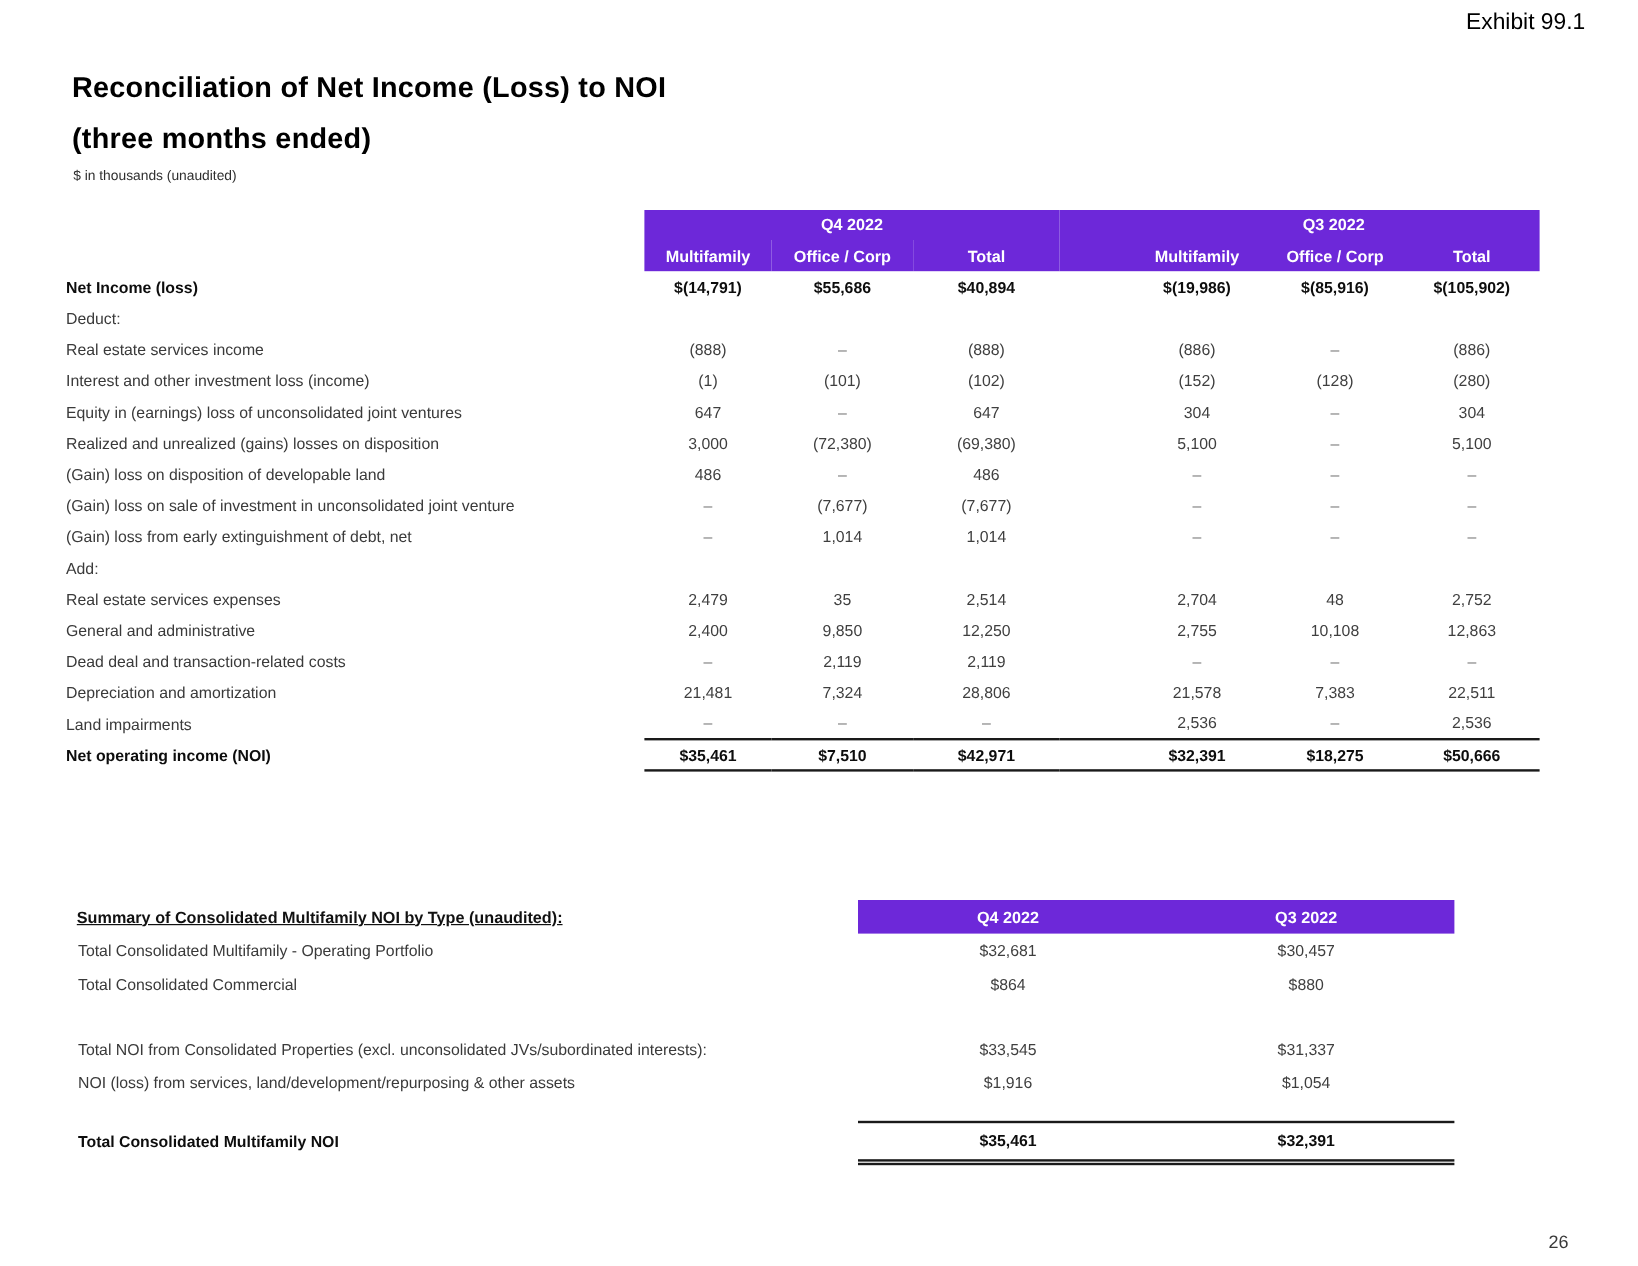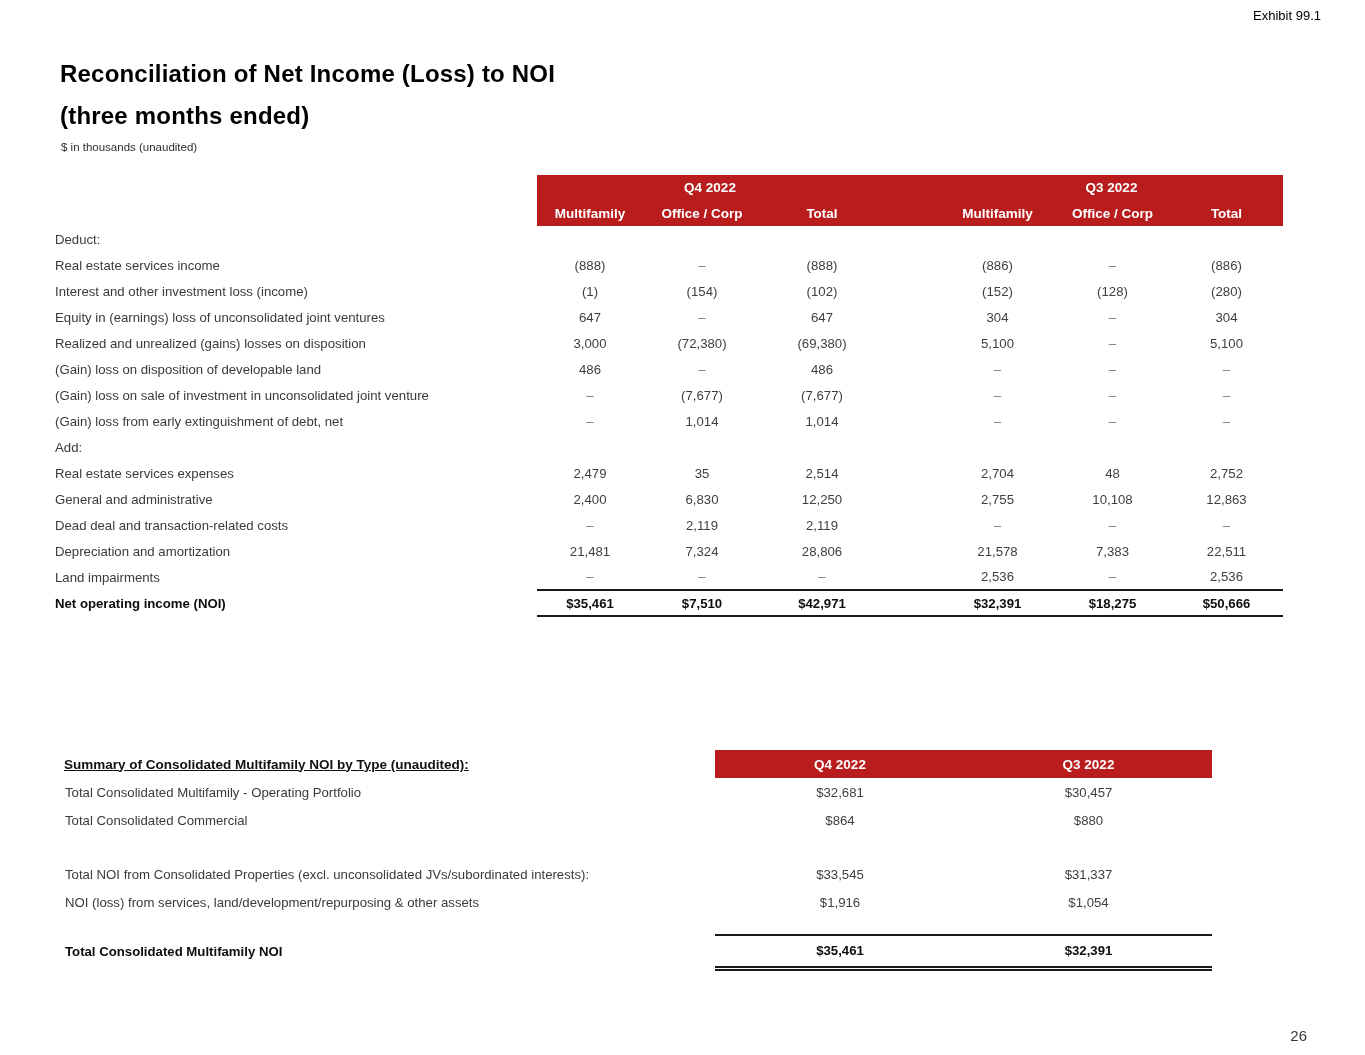--- a/index.html
+++ b/index.html
@@ -2,39 +2,39 @@
 <html><head>
 <meta charset="utf-8">
 <style>
   * { margin:0; padding:0; box-sizing:border-box; }
   html,body { background:#ffffff; }
   .page {
     position:relative; width:1365px; height:1055px; background:#ffffff;
     font-family:"Liberation Sans", sans-serif; color:#222; overflow:hidden;
   }
   .exhibit {
-    position:absolute; top:8px; right:44px; font-size:13px; color:#000;
+    position:absolute; top:8px; right:44px; font-size:19px; color:#000;
   }
   .title {
     position:absolute; left:60px; top:53px; font-size:24px; font-weight:700;
     line-height:42px; color:#000; letter-spacing:0.2px; white-space:pre-line;
   }
   .subtitle {
     position:absolute; left:61px; top:141px; font-size:11.5px; color:#2e2e2e;
   }
   table { border-collapse:collapse; table-layout:fixed; }
   th, td { padding:0; vertical-align:middle; }
 
   
   .main-table { position:absolute; left:55px; top:175px; width:1228px; }
   .main-table thead tr.period-row   { height:25px; }
   .main-table thead tr.colhead-row  { height:26px; }
   .main-table tbody tr { height:26px; }
   .hdr {
-    background:#b91c1c; color:#ffffff; font-weight:700; text-align:center;
+    background:#6d28d9; color:#ffffff; font-weight:700; text-align:center;
     font-size:13.5px;
   }
   .lbl-col { background:transparent; }
   .row-label { text-align:left; font-size:13.2px; color:#3a3a3a; }
   .val { text-align:center; font-size:13.2px; color:#3f3f3f; }
   .dash { color:#7a7a7a; }
   tr.bold .row-label, tr.bold .val { font-weight:700; color:#0d0d0d; }
   tr.total td.val, tr.total td.gap {
     border-top:2px solid #1a1a1a; border-bottom:2px solid #1a1a1a;
   }
@@ -96,20 +96,30 @@
         <th class="hdr">Multifamily</th>
         <th class="hdr">Office / Corp</th>
         <th class="hdr">Total</th>
         <th class="hdr"></th>
         <th class="hdr">Multifamily</th>
         <th class="hdr">Office / Corp</th>
         <th class="hdr">Total</th>
       </tr>
     </thead>
     <tbody id="recon-body">
+        <tr class="bold">
+          <td class="row-label">Net Income (loss)</td>
+          <td class="val">$(14,791)</td>
+          <td class="val">$55,686</td>
+          <td class="val">$40,894</td>
+          <td class="gap"></td>
+          <td class="val">$(19,986)</td>
+          <td class="val">$(85,916)</td>
+          <td class="val">$(105,902)</td>
+        </tr>
         <tr>
           <td class="row-label">Deduct:</td>
           <td class="val"></td>
           <td class="val"></td>
           <td class="val"></td>
           <td class="gap"></td>
           <td class="val"></td>
           <td class="val"></td>
           <td class="val"></td>
         </tr>
@@ -119,21 +129,21 @@
           <td class="val dash">–</td>
           <td class="val">(888)</td>
           <td class="gap"></td>
           <td class="val">(886)</td>
           <td class="val dash">–</td>
           <td class="val">(886)</td>
         </tr>
         <tr>
           <td class="row-label">Interest and other investment loss (income)</td>
           <td class="val">(1)</td>
-          <td class="val">(154)</td>
+          <td class="val">(101)</td>
           <td class="val">(102)</td>
           <td class="gap"></td>
           <td class="val">(152)</td>
           <td class="val">(128)</td>
           <td class="val">(280)</td>
         </tr>
         <tr>
           <td class="row-label">Equity in (earnings) loss of unconsolidated joint ventures</td>
           <td class="val">647</td>
           <td class="val dash">–</td>
@@ -199,21 +209,21 @@
           <td class="val">35</td>
           <td class="val">2,514</td>
           <td class="gap"></td>
           <td class="val">2,704</td>
           <td class="val">48</td>
           <td class="val">2,752</td>
         </tr>
         <tr>
           <td class="row-label">General and administrative</td>
           <td class="val">2,400</td>
-          <td class="val">6,830</td>
+          <td class="val">9,850</td>
           <td class="val">12,250</td>
           <td class="gap"></td>
           <td class="val">2,755</td>
           <td class="val">10,108</td>
           <td class="val">12,863</td>
         </tr>
         <tr>
           <td class="row-label">Dead deal and transaction-related costs</td>
           <td class="val dash">–</td>
           <td class="val">2,119</td>

